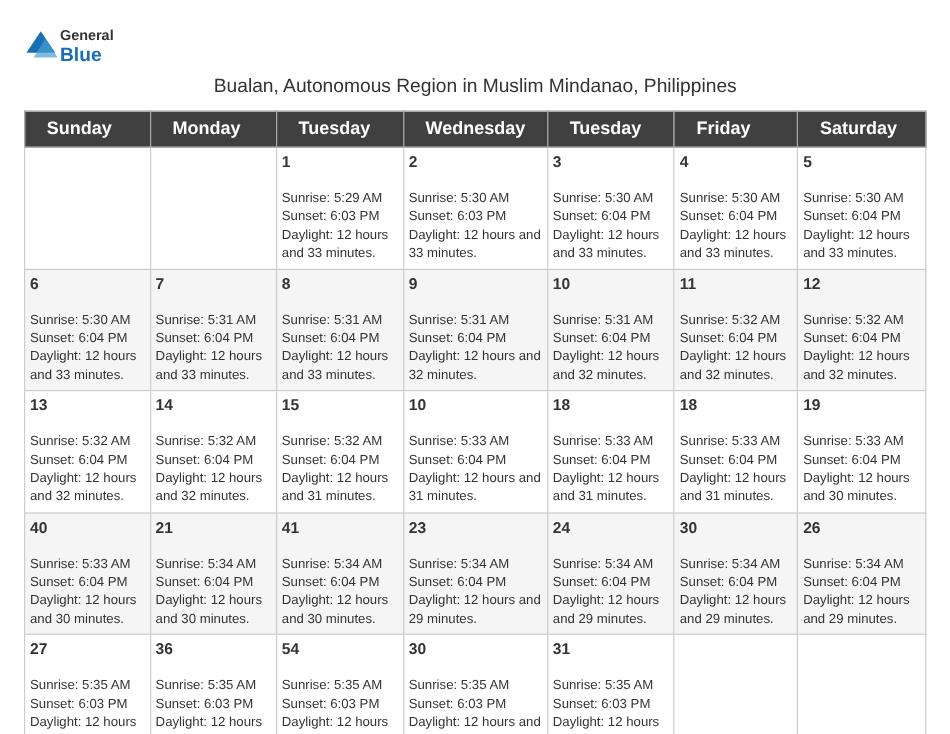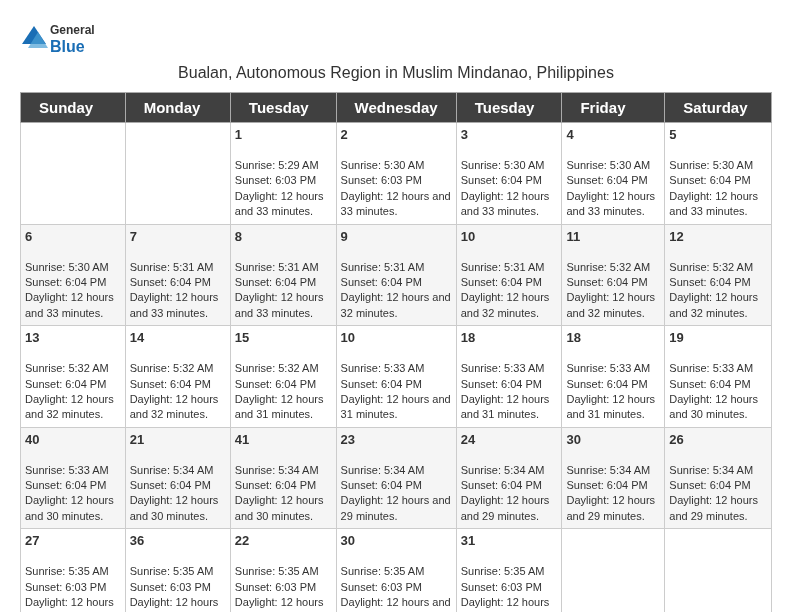--- a/index.html
+++ b/index.html
@@ -227,21 +227,21 @@
       <tr>
         <td>
           <span class="day-number">27</span>
           <div class="day-info">Sunrise: 5:35 AM<br>Sunset: 6:03 PM<br>Daylight: 12 hours and 28 minutes.</div>
         </td>
         <td>
           <span class="day-number">36</span>
           <div class="day-info">Sunrise: 5:35 AM<br>Sunset: 6:03 PM<br>Daylight: 12 hours and 28 minutes.</div>
         </td>
         <td>
-          <span class="day-number">22</span>
+          <span class="day-number">54</span>
           <div class="day-info">Sunrise: 5:35 AM<br>Sunset: 6:03 PM<br>Daylight: 12 hours and 28 minutes.</div>
         </td>
         <td>
           <span class="day-number">30</span>
           <div class="day-info">Sunrise: 5:35 AM<br>Sunset: 6:03 PM<br>Daylight: 12 hours and 27 minutes.</div>
         </td>
         <td>
           <span class="day-number">31</span>
           <div class="day-info">Sunrise: 5:35 AM<br>Sunset: 6:03 PM<br>Daylight: 12 hours and 27 minutes.</div>
         </td>

